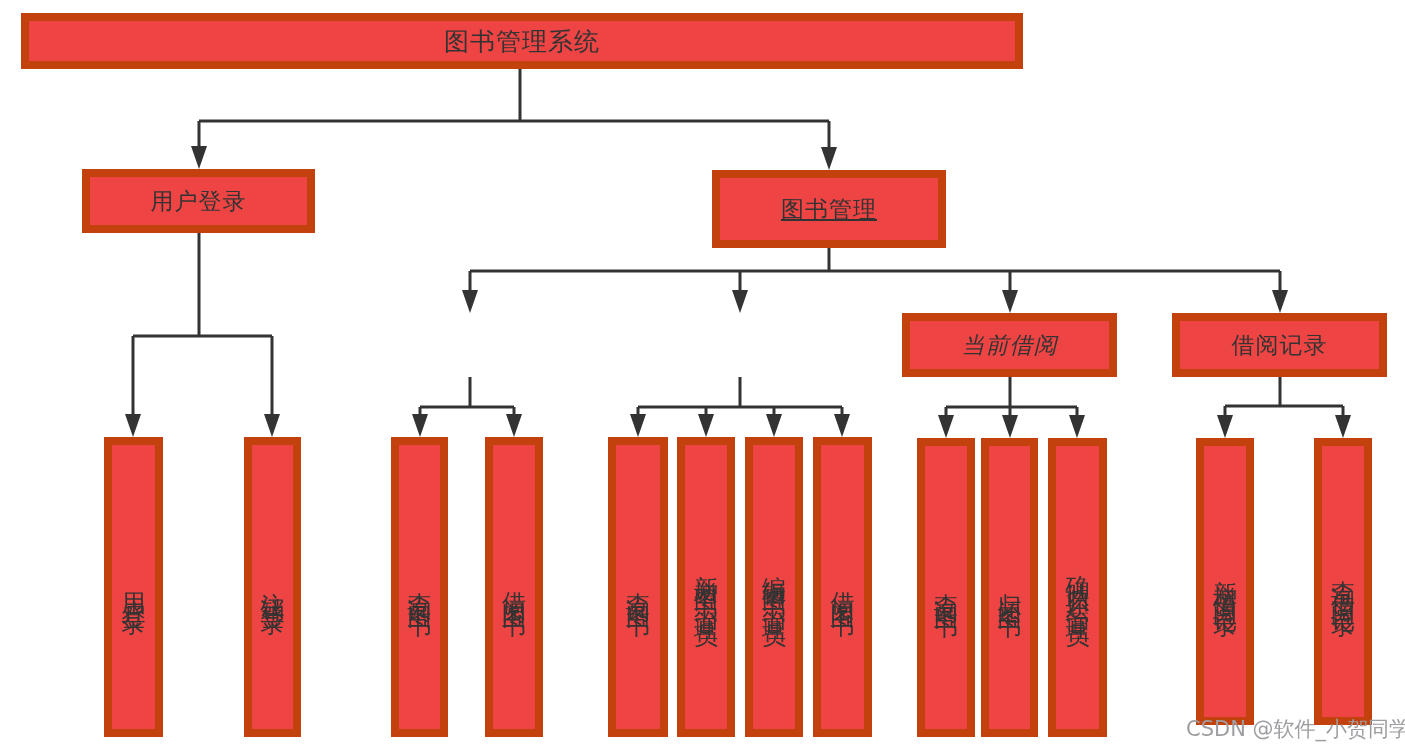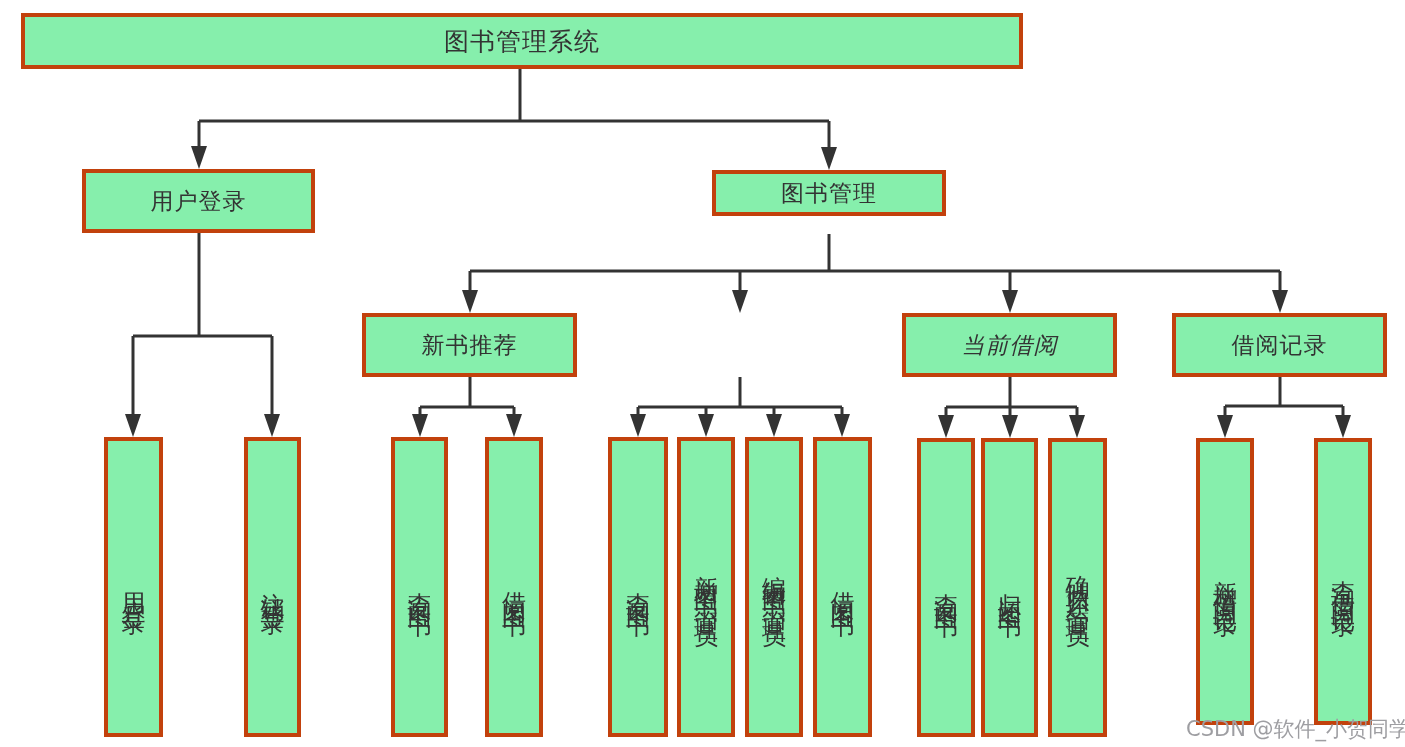--- a/index.html
+++ b/index.html
@@ -13,31 +13,31 @@
     overflow: hidden;
   }
   #connectors {
     position: absolute;
     left: 0; top: 0;
     width: 1405px; height: 747px;
   }
   .node {
     position: absolute;
     box-sizing: border-box;
-    border: 4px solid #c2410c;
-    background: #86efac;
+    border: 8px solid #c2410c;
+    background: #ef4444;
     display: flex;
     align-items: center;
     justify-content: center;
     color: #333333;
   }
   .hnode { font-size: 23px; letter-spacing: 1px; }
   #n-root { left: 21px; top: 13px; width: 1002px; height: 56px; font-size: 25px; }
   #n-user-login   { left: 82px;  top: 169px; width: 233px; height: 64px; }
-  #n-book-mgmt    { left: 712px; top: 170px; width: 234px; height: 46px; }
+  #n-book-mgmt    { left: 712px; top: 170px; width: 234px; height: 78px; text-decoration: underline; }
   #n-new-book     { left: 362px; top: 313px; width: 215px; height: 64px; }
   #n-book-borrow  { left: 632px; top: 313px; width: 216px; height: 64px; }
   #n-cur-borrow   { left: 902px; top: 313px; width: 215px; height: 64px; font-style: italic; }
   #n-records      { left: 1172px; top: 313px; width: 215px; height: 64px; justify-content: center; }
 
   .leaf { }
   .leaf .vtxt {
     writing-mode: vertical-rl;
     text-orientation: mixed;
     font-size: 24px;
@@ -144,23 +144,20 @@
     <span>图书管理系统</span>
   </div>
 
   <div class="node hnode" id="n-user-login">
     <span>用户登录</span>
   </div>
   <div class="node hnode" id="n-book-mgmt">
     <span>图书管理</span>
   </div>
 
-  <div class="node hnode" id="n-new-book">
-    <span>新书推荐</span>
-  </div>
   <div class="node hnode" id="n-cur-borrow">
     <span>当前借阅</span>
   </div>
   <div class="node hnode" id="n-records">
     <span>借阅记录</span>
   </div>
 
   <div class="node leaf" id="l-ul-login">
     <span class="vtxt">用户登录</span>
   </div>

